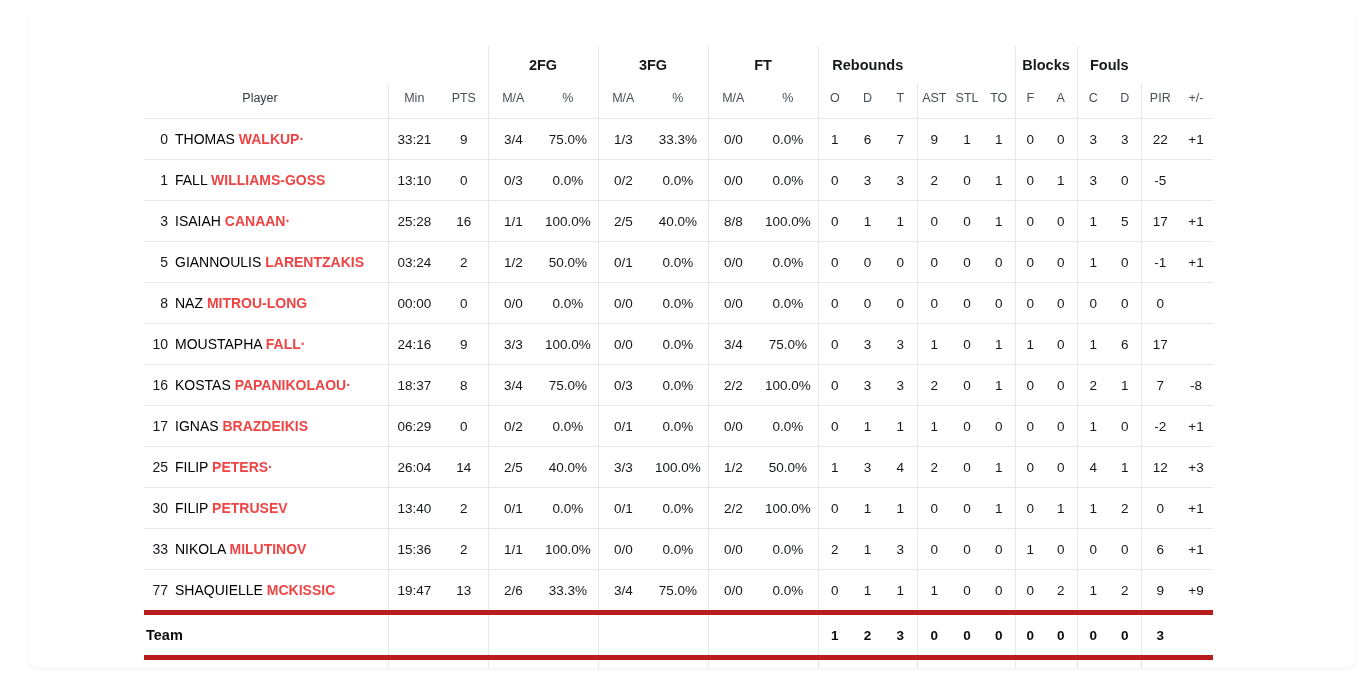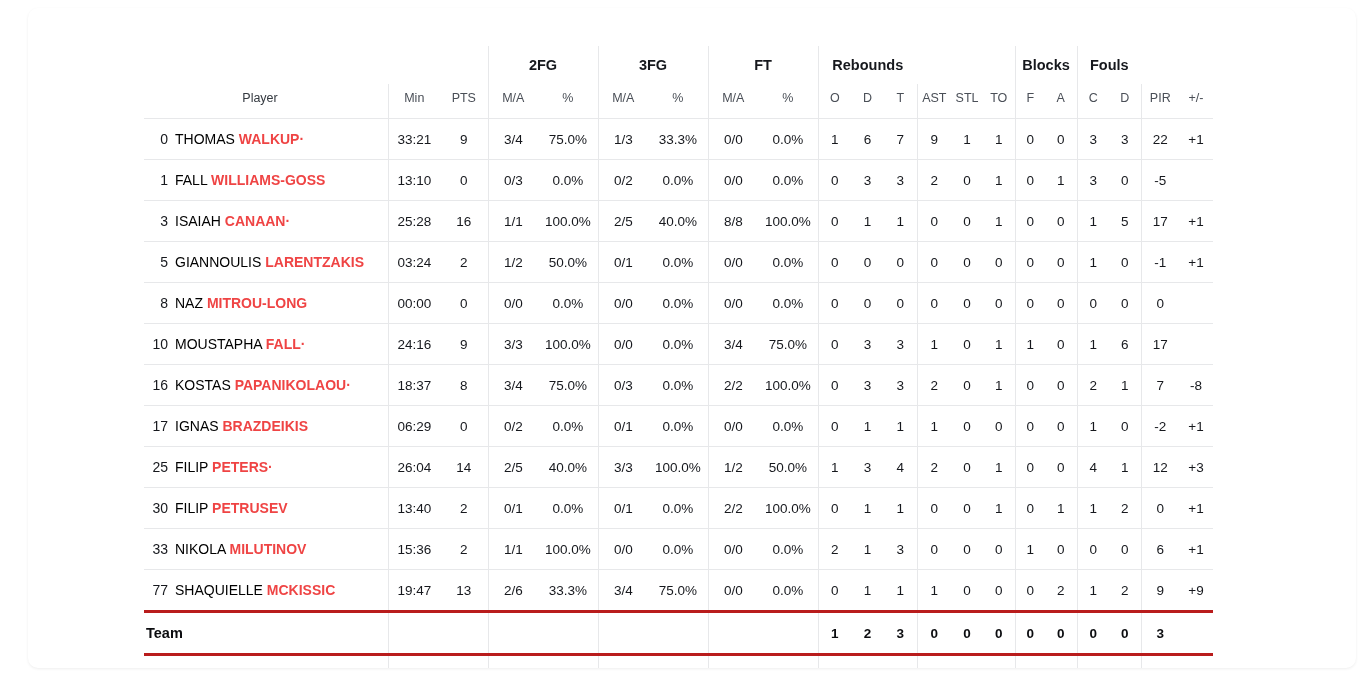--- a/index.html
+++ b/index.html
@@ -91,21 +91,21 @@
   tbody tr.player-row td.name-cell .first {
     color: #000000;
   }
   tbody tr.player-row td.name-cell .last {
     font-weight: bold;
     color: #ef4444;
   }
   tbody tr.team-row td, tbody tr.total-row td {
     height: 40px;
     vertical-align: middle;
-    border-top: 3px solid #b91c1c;
+    border-top: 5px solid #b91c1c;
     text-align: center;
     font-size: 13.5px;
     font-weight: bold;
     color: #0b0c0f;
   }
   tbody tr.team-row td.name-cell, tbody tr.total-row td.name-cell {
     text-align: left;
     padding-left: 2px;
     font-size: 14.5px;
   }

